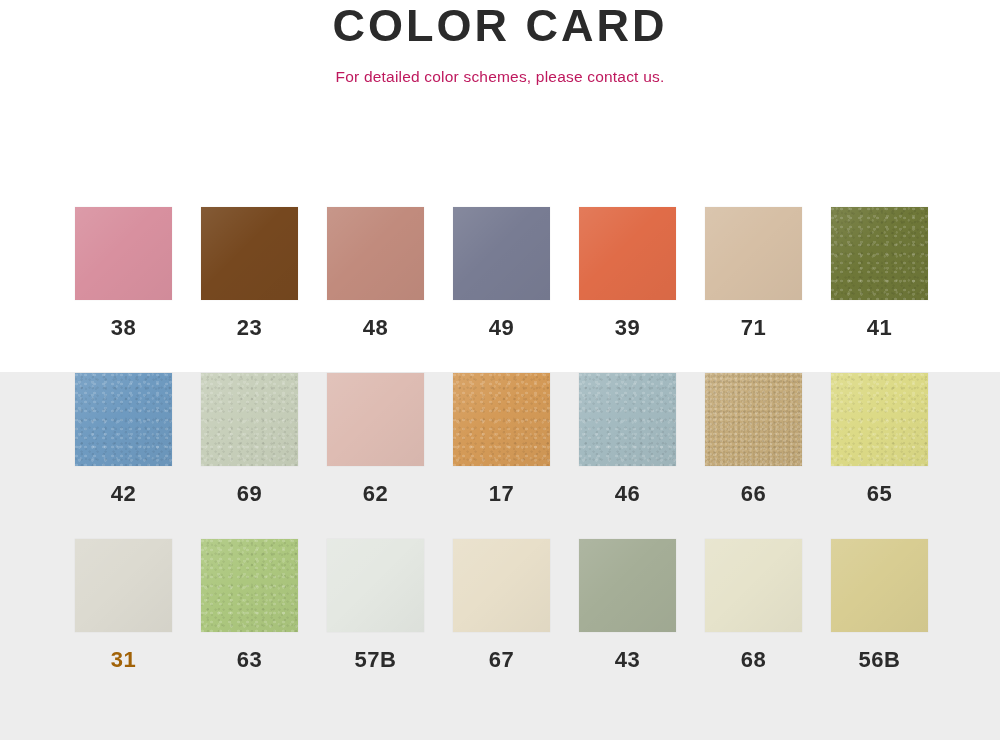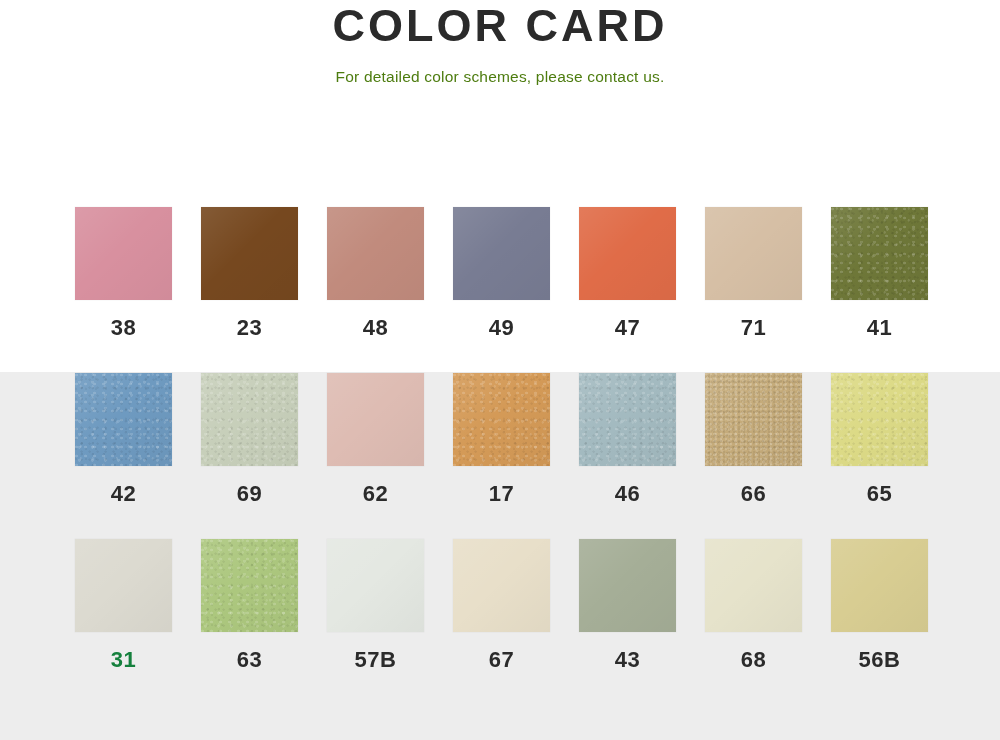--- a/index.html
+++ b/index.html
@@ -132,21 +132,21 @@
 </style>
 </head>
 <body>
 
 <div id="page" style="background: rgb(255, 255, 255);">
 
   <div id="gray-band" style="background: rgb(237, 237, 237);"></div>
 
   <div id="header">
     <h1 id="page-title" style="color: rgb(43, 43, 43);">COLOR CARD</h1>
-    <p id="page-subtitle" style="color: #4d7c0f;">For detailed color schemes, please contact us.</p>
+    <p id="page-subtitle" style="color: #be185d;">For detailed color schemes, please contact us.</p>
   </div>
 
   <div id="grid">
       <div class="swatch-row" data-row="0">
         <div class="swatch-cell">
           <div class="swatch-chip sheen" style="background: rgb(216, 144, 159);"></div>
           <div class="swatch-label" style="color: rgb(43, 43, 43);">38</div>
         </div>
         <div class="swatch-cell">
           <div class="swatch-chip sheen" style="background: rgb(118, 72, 31);"></div>
@@ -155,21 +155,21 @@
         <div class="swatch-cell">
           <div class="swatch-chip sheen" style="background: rgb(193, 139, 125);"></div>
           <div class="swatch-label" style="color: rgb(43, 43, 43);">48</div>
         </div>
         <div class="swatch-cell">
           <div class="swatch-chip sheen" style="background: rgb(120, 124, 147);"></div>
           <div class="swatch-label" style="color: rgb(43, 43, 43);">49</div>
         </div>
         <div class="swatch-cell">
           <div class="swatch-chip sheen" style="background: rgb(224, 108, 72);"></div>
-          <div class="swatch-label" style="color: rgb(43, 43, 43);">47</div>
+          <div class="swatch-label" style="color: rgb(43, 43, 43);">39</div>
         </div>
         <div class="swatch-cell">
           <div class="swatch-chip sheen" style="background: rgb(214, 191, 165);"></div>
           <div class="swatch-label" style="color: rgb(43, 43, 43);">71</div>
         </div>
         <div class="swatch-cell">
           <div class="swatch-chip sheen textured" style="background: rgb(110, 119, 56);"></div>
           <div class="swatch-label" style="color: rgb(43, 43, 43);">41</div>
         </div>
       </div>
@@ -199,21 +199,21 @@
           <div class="swatch-label" style="color: rgb(43, 43, 43);">66</div>
         </div>
         <div class="swatch-cell">
           <div class="swatch-chip sheen textured" style="background: rgb(220, 218, 134);"></div>
           <div class="swatch-label" style="color: rgb(43, 43, 43);">65</div>
         </div>
       </div>
       <div class="swatch-row" data-row="2">
         <div class="swatch-cell">
           <div class="swatch-chip sheen" style="background: rgb(220, 218, 208);"></div>
-          <div class="swatch-label" style="color: #15803d; text-align: center;">31</div>
+          <div class="swatch-label" style="color: #a16207; text-align: center;">31</div>
         </div>
         <div class="swatch-cell">
           <div class="swatch-chip sheen textured" style="background: rgb(172, 199, 126);"></div>
           <div class="swatch-label" style="color: rgb(43, 43, 43);">63</div>
         </div>
         <div class="swatch-cell">
           <div class="swatch-chip sheen" style="background: rgb(228, 232, 226);"></div>
           <div class="swatch-label" style="color: rgb(43, 43, 43);">57B</div>
         </div>
         <div class="swatch-cell">

